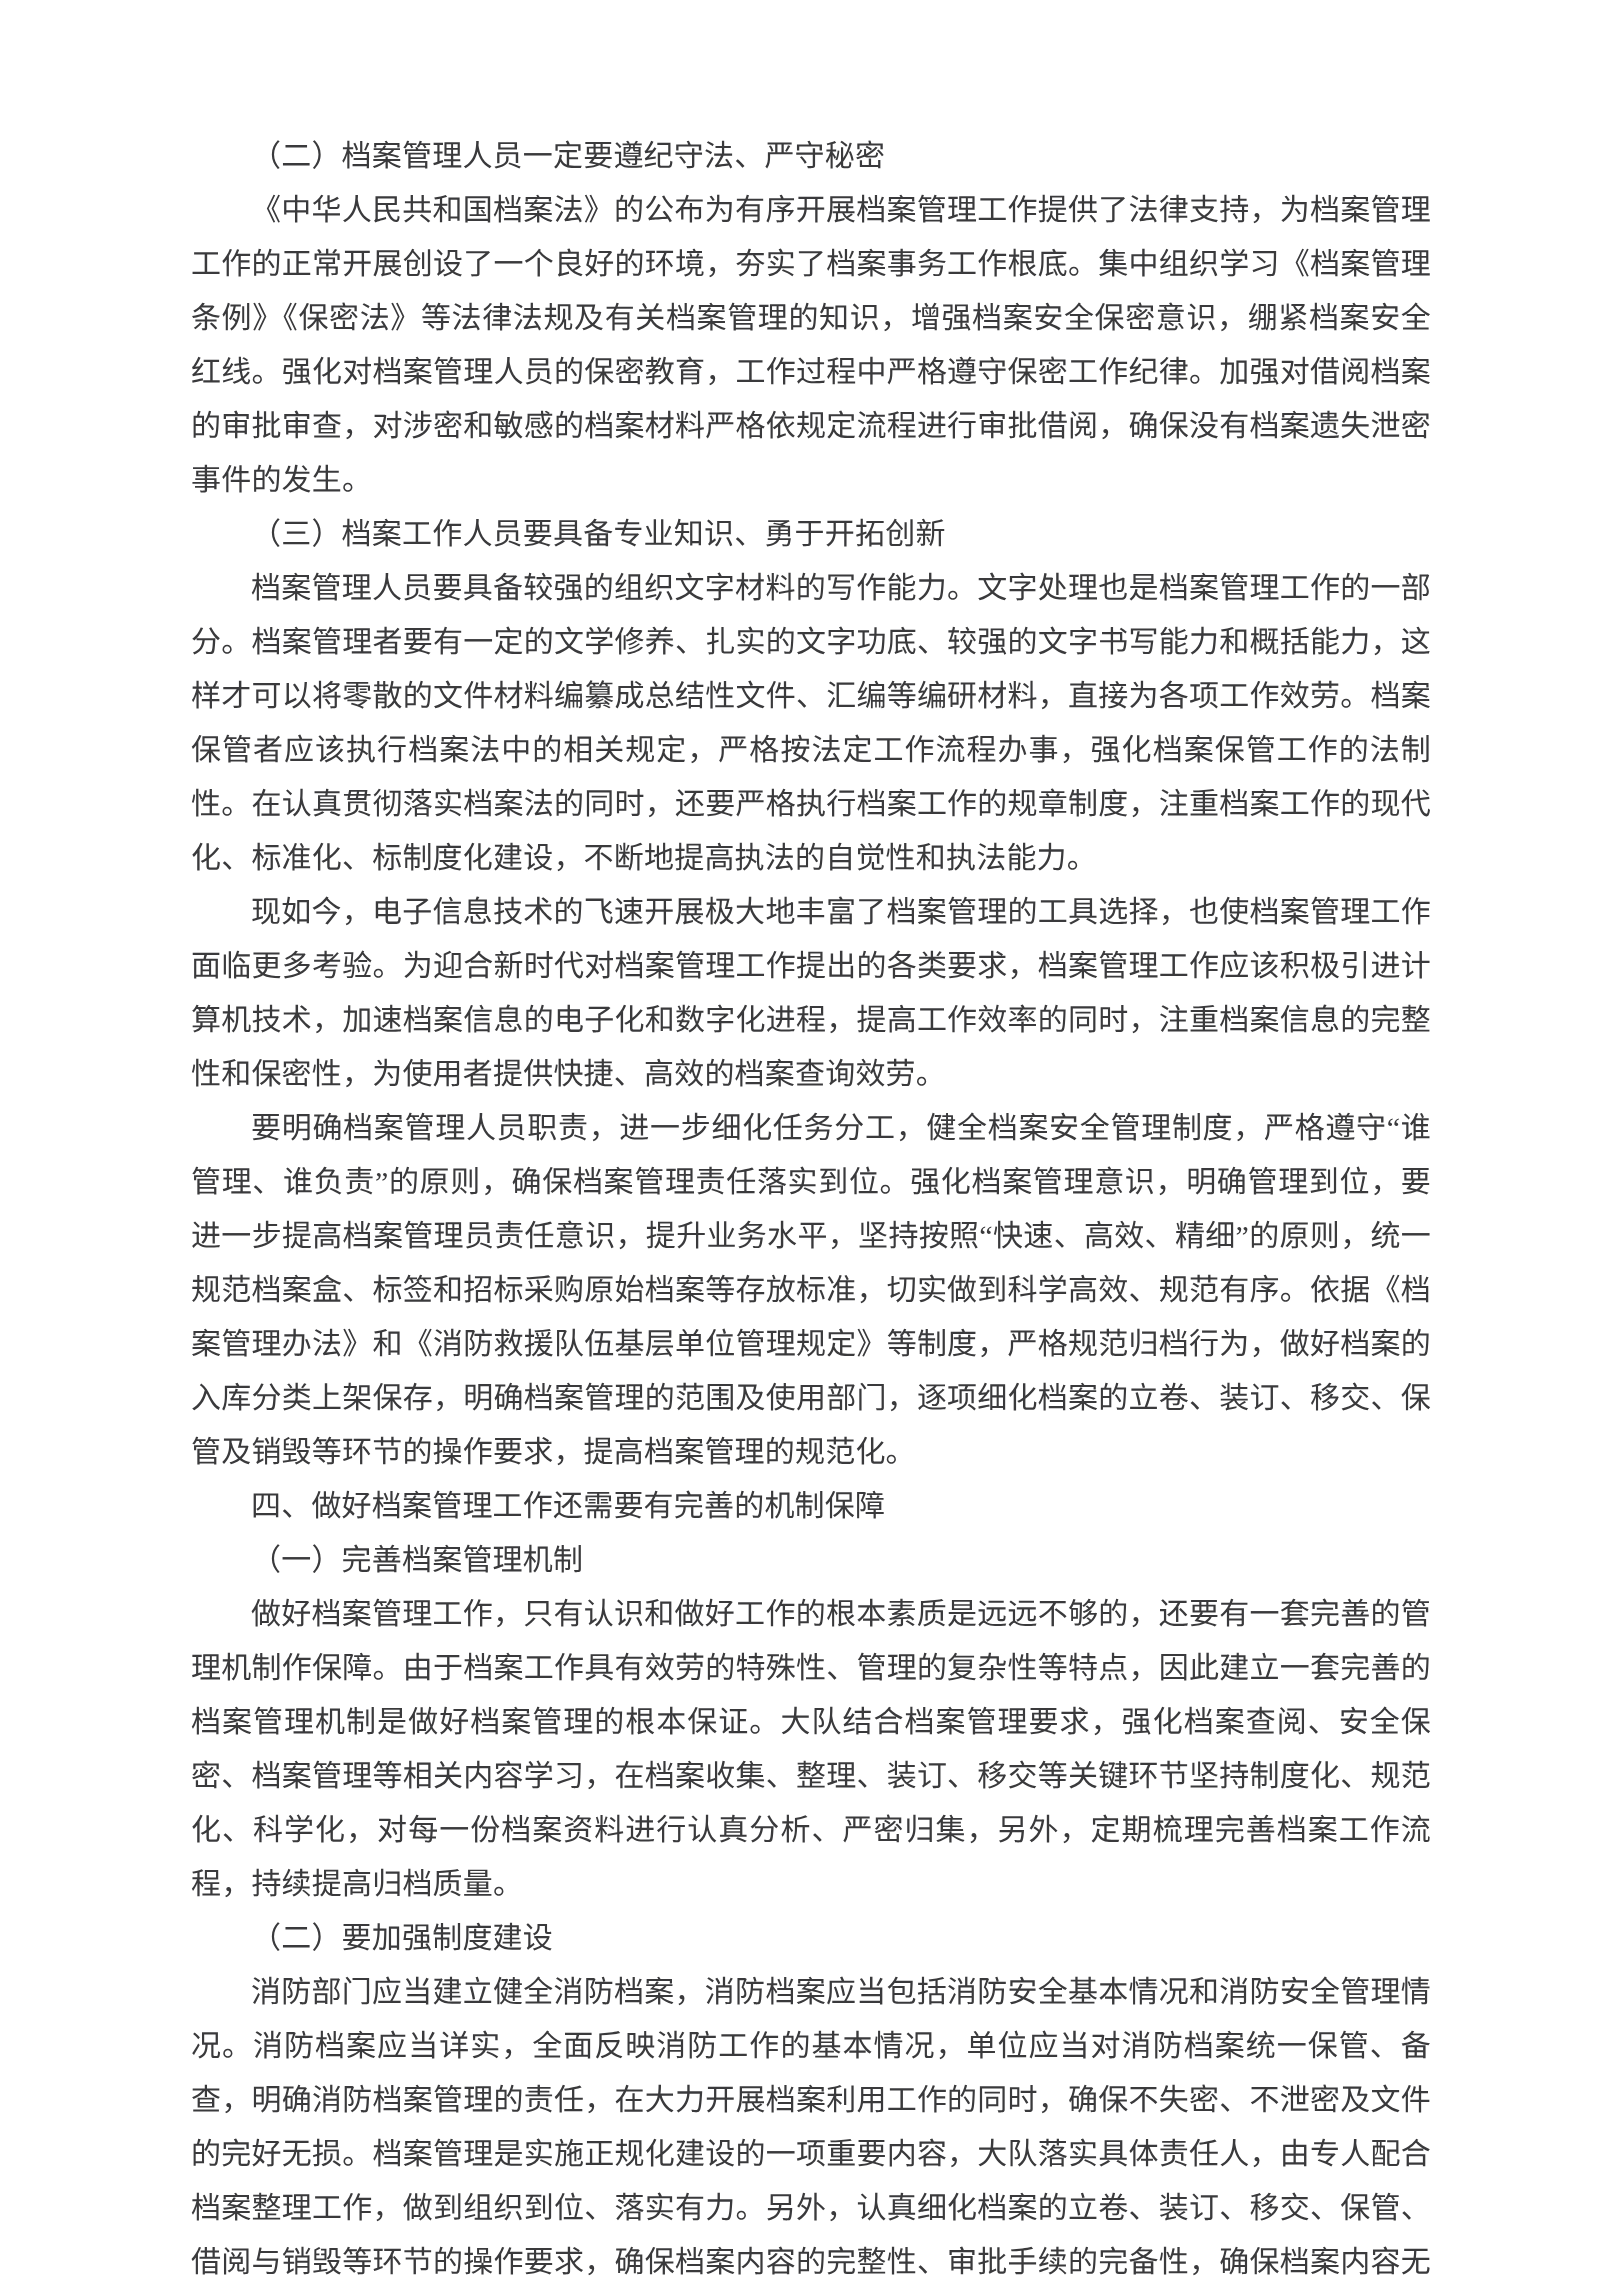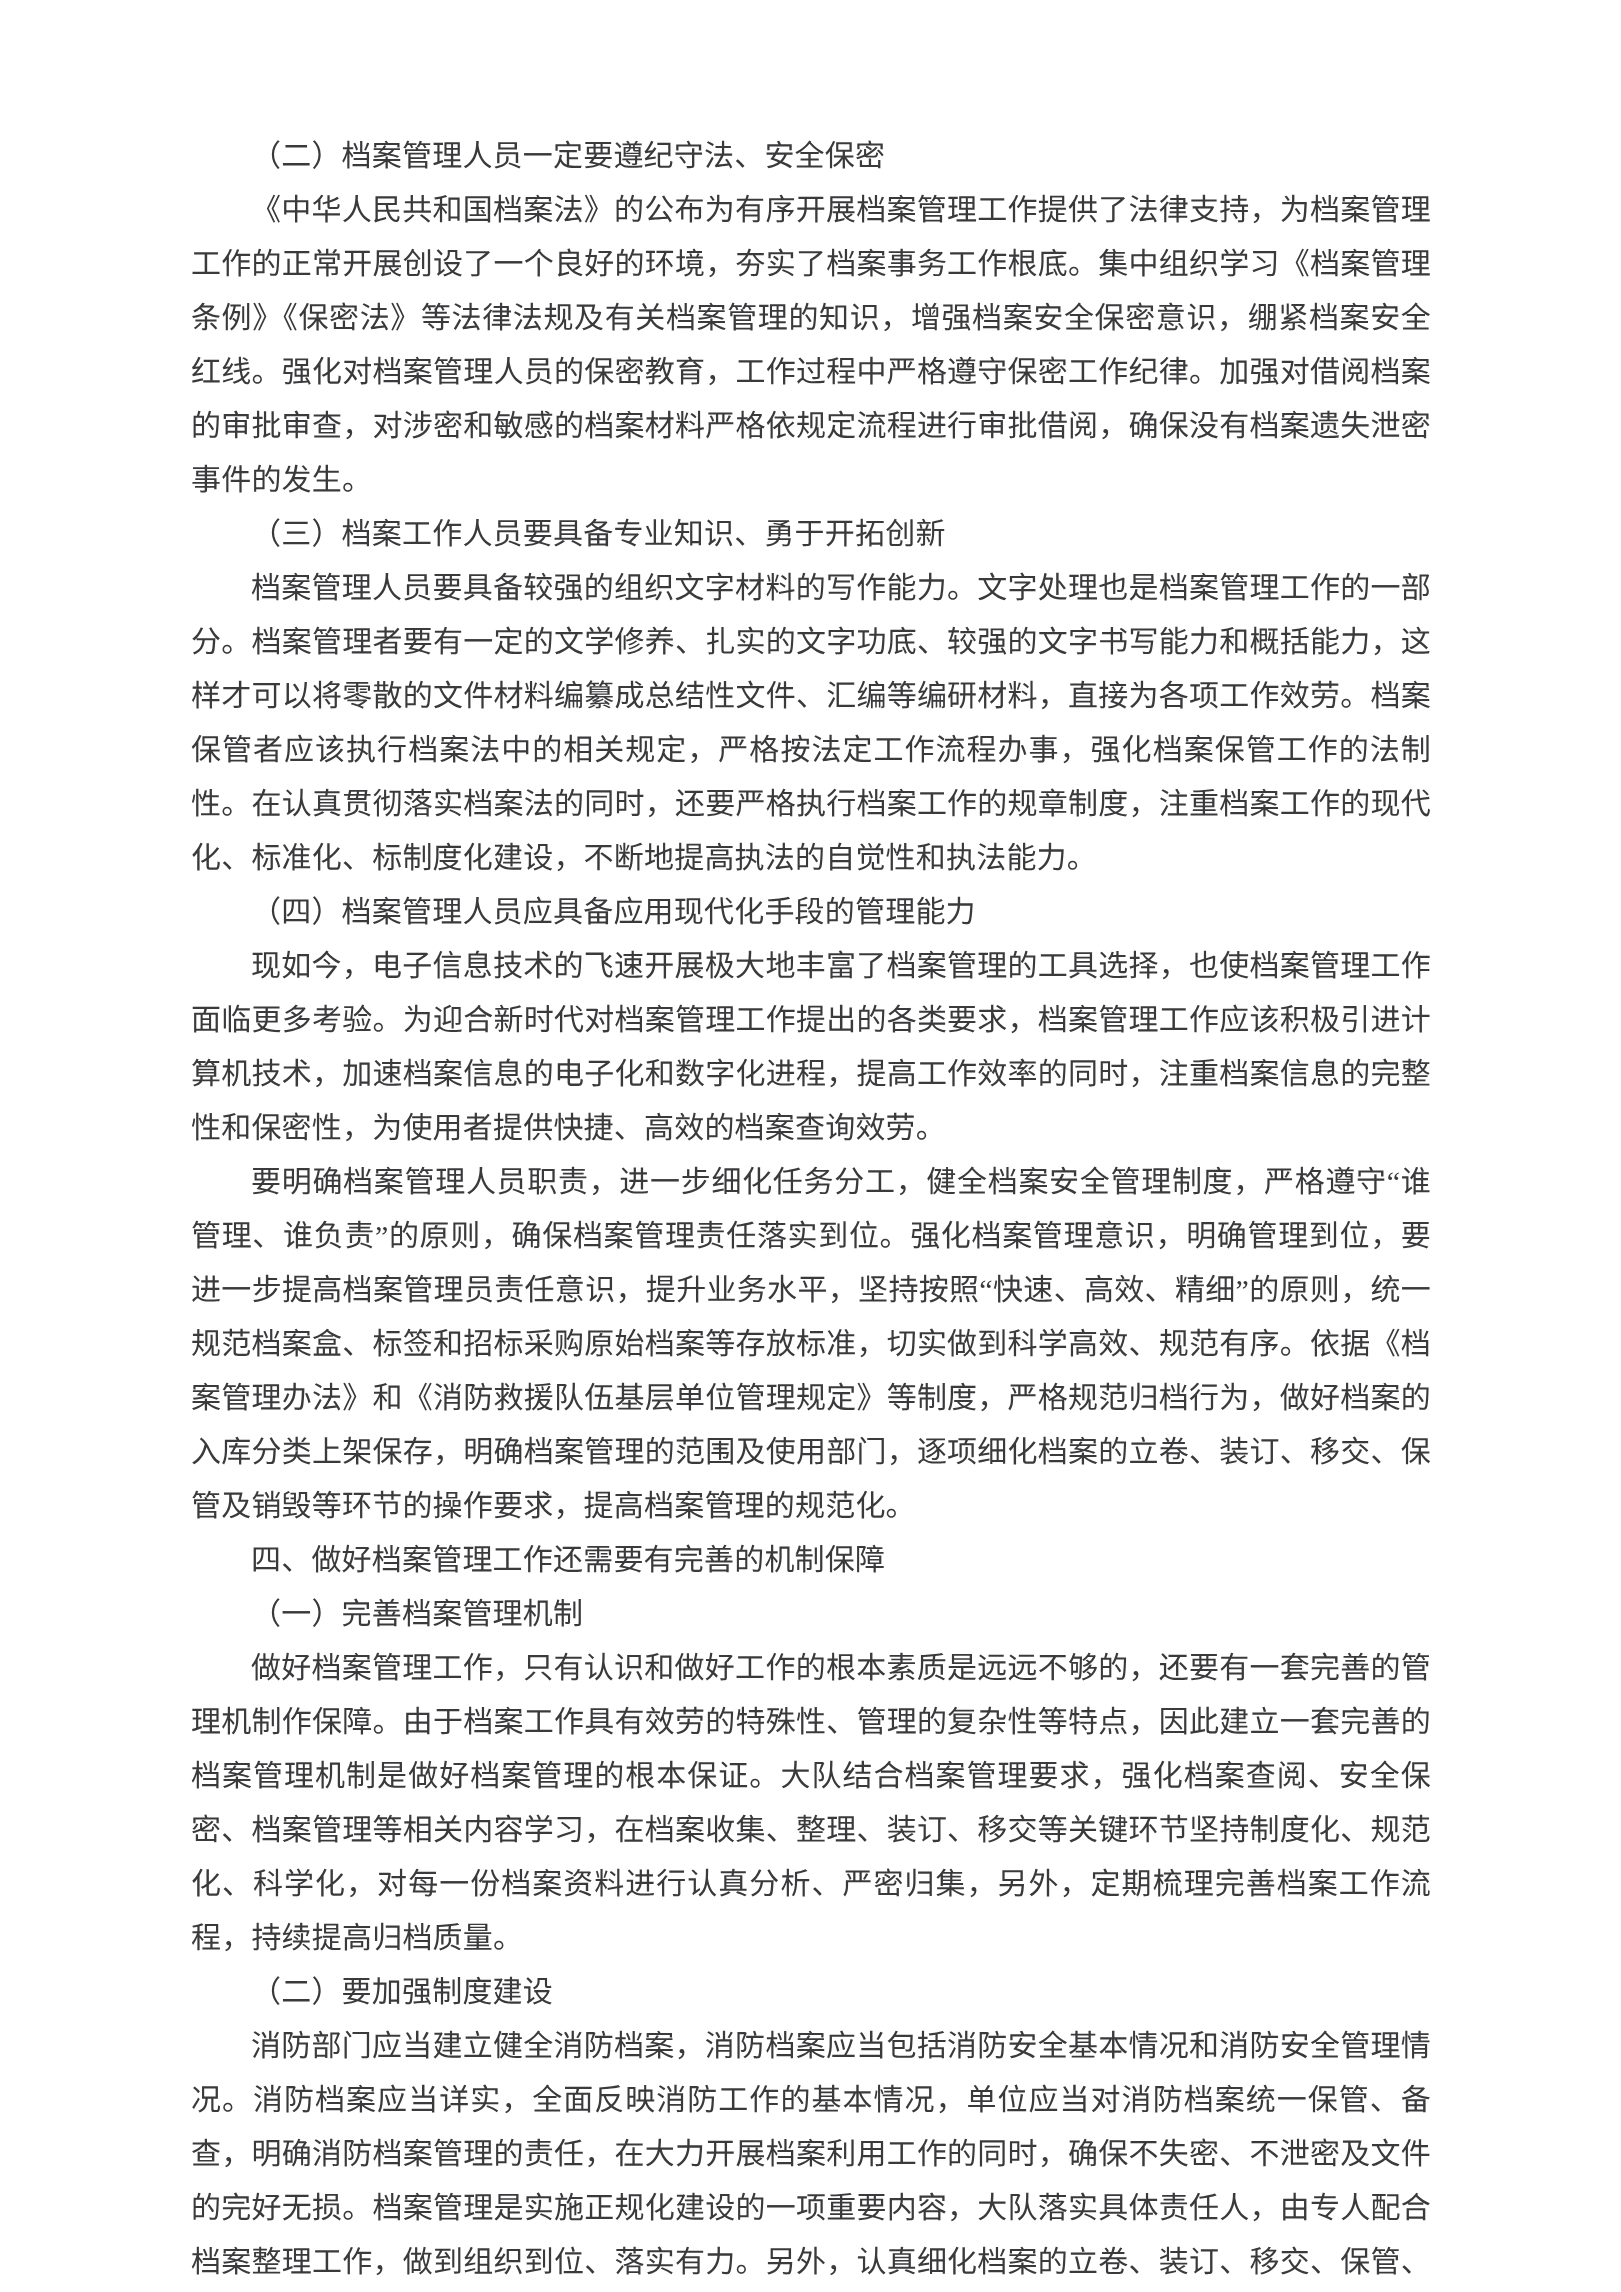--- a/index.html
+++ b/index.html
@@ -48,27 +48,26 @@
   .para, .heading {
     -webkit-font-smoothing: antialiased;
   }
 </style>
 </head>
 <body>
 
 <div class="page">
   <div class="content">
 
-    <p class="para heading">（二）档案管理人员一定要遵纪守法、安全保密</p>
+    <p class="para heading">（二）档案管理人员一定要遵纪守法、严守秘密</p>
     <p class="para indent">《中华人民共和国档案法》的公布为有序开展档案管理工作提供了法律支持，为档案管理工作的正常开展创设了一个良好的环境，夯实了档案事务工作根底。集中组织学习《档案管理条例》《保密法》等法律法规及有关档案管理的知识，增强档案安全保密意识，绷紧档案安全红线。强化对档案管理人员的保密教育，工作过程中严格遵守保密工作纪律。加强对借阅档案的审批审查，对涉密和敏感的档案材料严格依规定流程进行审批借阅，确保没有档案遗失泄密事件的发生。</p>
 
     <p class="para heading">（三）档案工作人员要具备专业知识、勇于开拓创新</p>
     <p class="para indent">档案管理人员要具备较强的组织文字材料的写作能力。文字处理也是档案管理工作的一部分。档案管理者要有一定的文学修养、扎实的文字功底、较强的文字书写能力和概括能力，这样才可以将零散的文件材料编纂成总结性文件、汇编等编研材料，直接为各项工作效劳。档案保管者应该执行档案法中的相关规定，严格按法定工作流程办事，强化档案保管工作的法制性。在认真贯彻落实档案法的同时，还要严格执行档案工作的规章制度，注重档案工作的现代化、标准化、标制度化建设，不断地提高执法的自觉性和执法能力。</p>
 
-    <p class="para heading">（四）档案管理人员应具备应用现代化手段的管理能力</p>
     <p class="para indent">现如今，电子信息技术的飞速开展极大地丰富了档案管理的工具选择，也使档案管理工作面临更多考验。为迎合新时代对档案管理工作提出的各类要求，档案管理工作应该积极引进计算机技术，加速档案信息的电子化和数字化进程，提高工作效率的同时，注重档案信息的完整性和保密性，为使用者提供快捷、高效的档案查询效劳。</p>
 
     <p class="para indent">要明确档案管理人员职责，进一步细化任务分工，健全档案安全管理制度，严格遵守“谁管理、谁负责”的原则，确保档案管理责任落实到位。强化档案管理意识，明确管理到位，要进一步提高档案管理员责任意识，提升业务水平，坚持按照“快速、高效、精细”的原则，统一规范档案盒、标签和招标采购原始档案等存放标准，切实做到科学高效、规范有序。依据《档案管理办法》和《消防救援队伍基层单位管理规定》等制度，严格规范归档行为，做好档案的入库分类上架保存，明确档案管理的范围及使用部门，逐项细化档案的立卷、装订、移交、保管及销毁等环节的操作要求，提高档案管理的规范化。</p>
 
     <p class="para heading">四、做好档案管理工作还需要有完善的机制保障</p>
     <p class="para heading">（一）完善档案管理机制</p>
     <p class="para indent">做好档案管理工作，只有认识和做好工作的根本素质是远远不够的，还要有一套完善的管理机制作保障。由于档案工作具有效劳的特殊性、管理的复杂性等特点，因此建立一套完善的档案管理机制是做好档案管理的根本保证。大队结合档案管理要求，强化档案查阅、安全保密、档案管理等相关内容学习，在档案收集、整理、装订、移交等关键环节坚持制度化、规范化、科学化，对每一份档案资料进行认真分析、严密归集，另外，定期梳理完善档案工作流程，持续提高归档质量。</p>
 
     <p class="para heading">（二）要加强制度建设</p>
     <p class="para indent">消防部门应当建立健全消防档案，消防档案应当包括消防安全基本情况和消防安全管理情况。消防档案应当详实，全面反映消防工作的基本情况，单位应当对消防档案统一保管、备查，明确消防档案管理的责任，在大力开展档案利用工作的同时，确保不失密、不泄密及文件的完好无损。档案管理是实施正规化建设的一项重要内容，大队落实具体责任人，由专人配合档案整理工作，做到组织到位、落实有力。另外，认真细化档案的立卷、装订、移交、保管、借阅与销毁等环节的操作要求，确保档案内容的完整性、审批手续的完备性，确保档案内容无瑕疵，无遗漏。</p>

